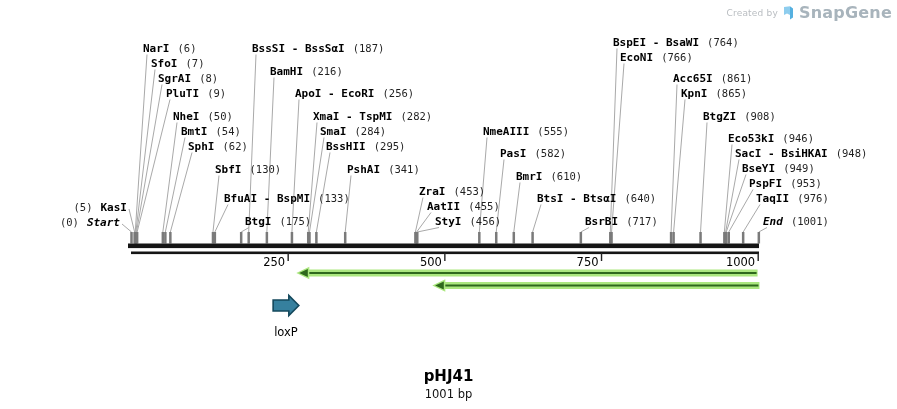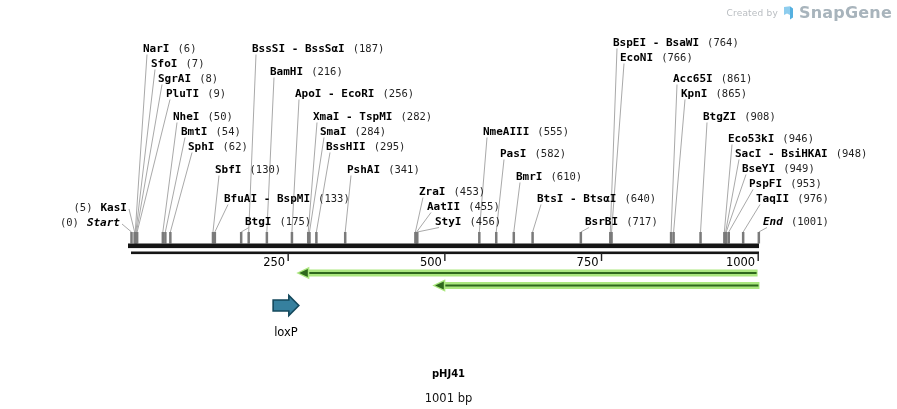--- a/index.html
+++ b/index.html
@@ -8,22 +8,22 @@
   svg text{user-select:none;}
   .ename{font-family:"DejaVu Sans Mono",monospace;font-size:11px;font-weight:bold;fill:#000;}
   .epos{font-family:"DejaVu Sans Mono",monospace;font-size:10.5px;font-weight:normal;fill:#1f1f1f;}
   .eita{font-style:italic;}
   .ticknum{font-family:"DejaVu Sans",sans-serif;font-size:11.5px;fill:#000;}
   .featlabel{font-family:"DejaVu Sans",sans-serif;font-size:11.5px;fill:#000;}
   .watermark{position:absolute;top:3px;right:5px;display:flex;align-items:center;gap:5px;margin-left:34px;}
   .wm-created{font-size:9px;color:#b9bdc1;letter-spacing:.2px;}
   .wm-brand{font-size:16px;font-weight:600;color:#a8b4bc;letter-spacing:.2px;}
   .titleblock{position:absolute;left:0;top:368px;width:897px;text-align:center;}
-  .map-title{font-size:10px;font-weight:bold;color:#000;line-height:1.1;}
-  .map-length{font-size:11.5px;color:#111;margin-top:12px;}
+  .map-title{font-size:15px;font-weight:bold;color:#000;line-height:1.1;}
+  .map-length{font-size:11.5px;color:#111;margin-top:2px;}
 </style>
 </head>
 <body>
 
 <div class="canvas">
 
   <div class="watermark">
     <span class="wm-created">Created by</span>
     <span style="display:inline-block;line-height:0;">
       <svg width="11" height="14" viewBox="0 0 11 14">

